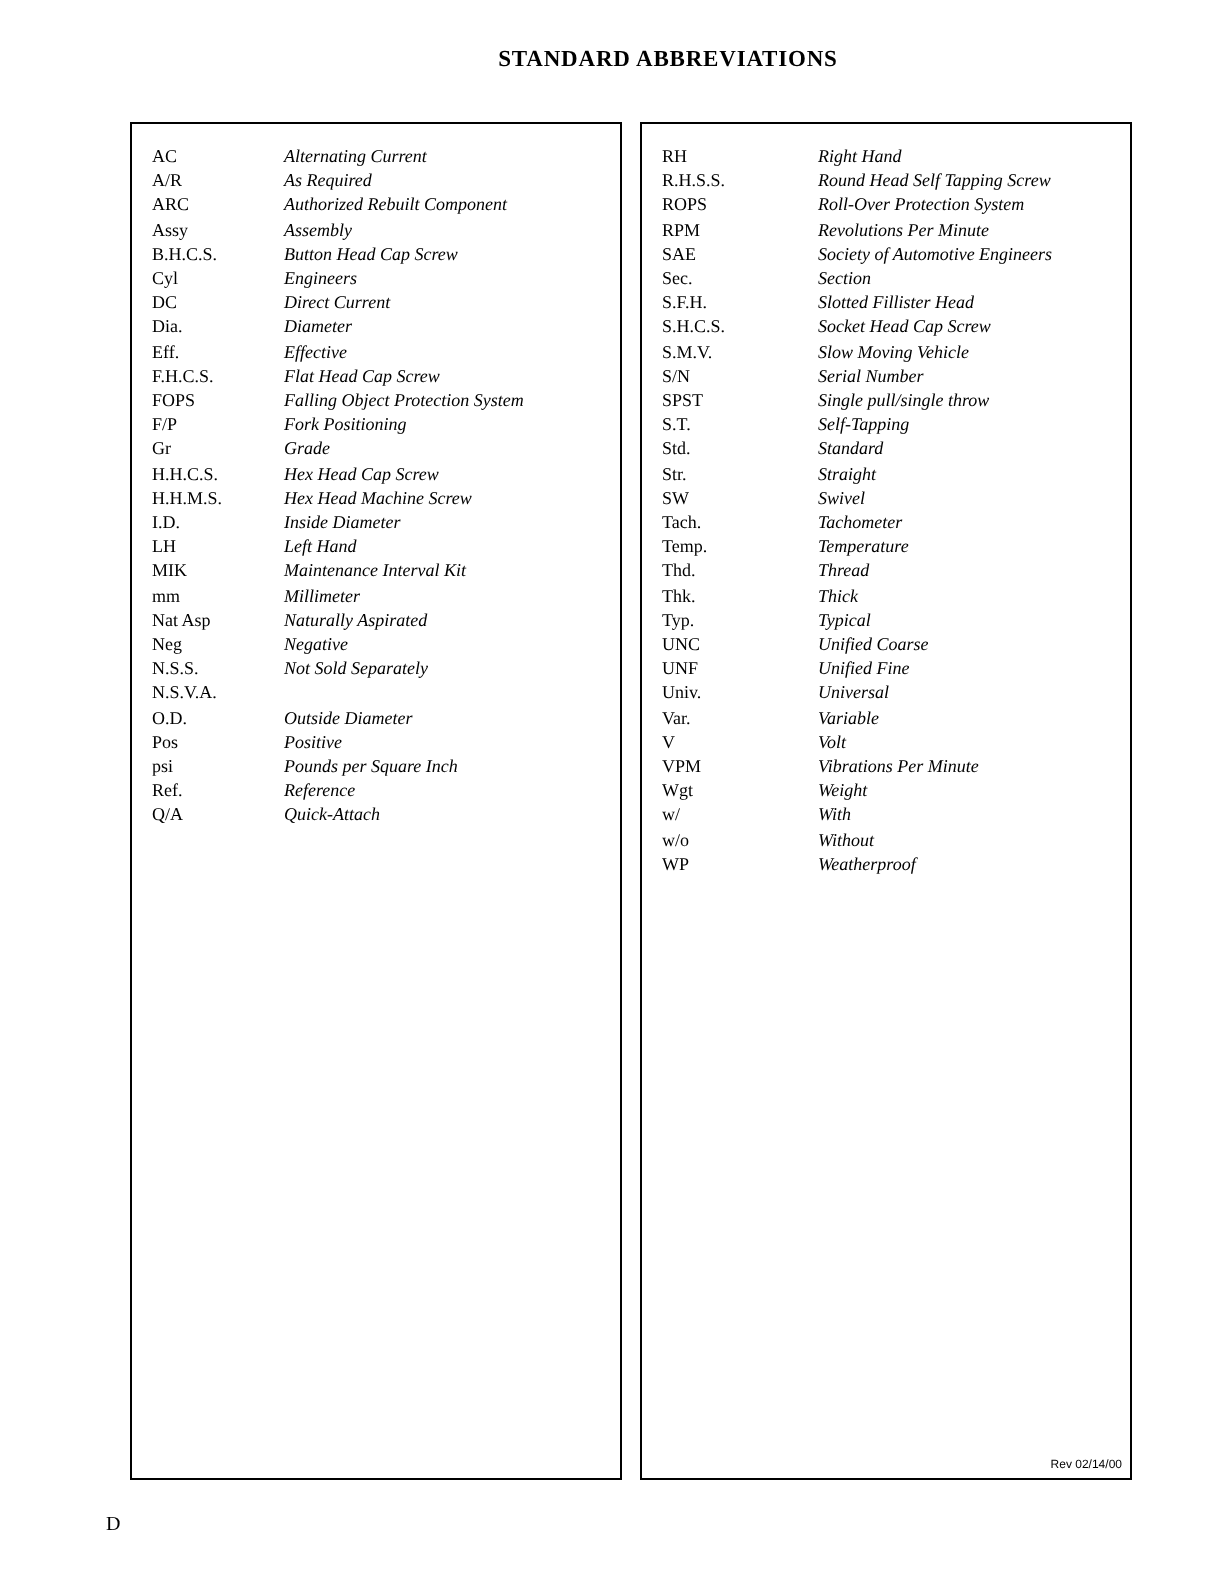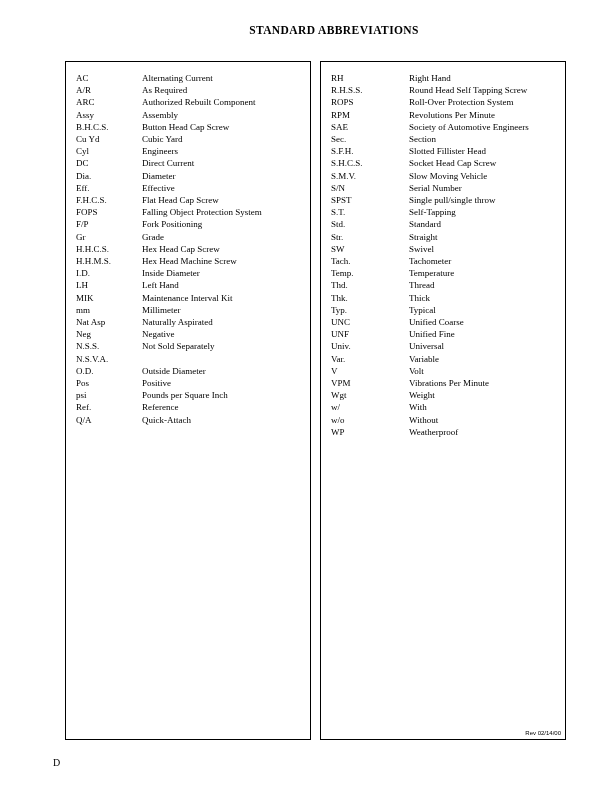--- a/index.html
+++ b/index.html
@@ -55,20 +55,21 @@
   }
   .abbr {
     width: 66px;
     flex: none;
   }
   .box-right .abbr {
     width: 78px;
   }
   .meaning {
     flex: 1;
+    font-style: italic;
   }
   .rev {
     position: absolute;
     right: 4px;
     bottom: 3px;
     font-size: 6px;
     font-family: "Liberation Sans", sans-serif;
   }
   .footer-letter {
     position: absolute;
@@ -100,24 +101,20 @@
           </div>
           <div class="row">
             <span class="abbr">Assy</span>
             <span class="meaning">Assembly</span>
           </div>
           <div class="row">
             <span class="abbr">B.H.C.S.</span>
             <span class="meaning">Button Head Cap Screw</span>
           </div>
           <div class="row">
-            <span class="abbr">Cu Yd</span>
-            <span class="meaning">Cubic Yard</span>
-          </div>
-          <div class="row">
             <span class="abbr">Cyl</span>
             <span class="meaning">Engineers</span>
           </div>
           <div class="row">
             <span class="abbr">DC</span>
             <span class="meaning">Direct Current</span>
           </div>
           <div class="row">
             <span class="abbr">Dia.</span>
             <span class="meaning">Diameter</span>

